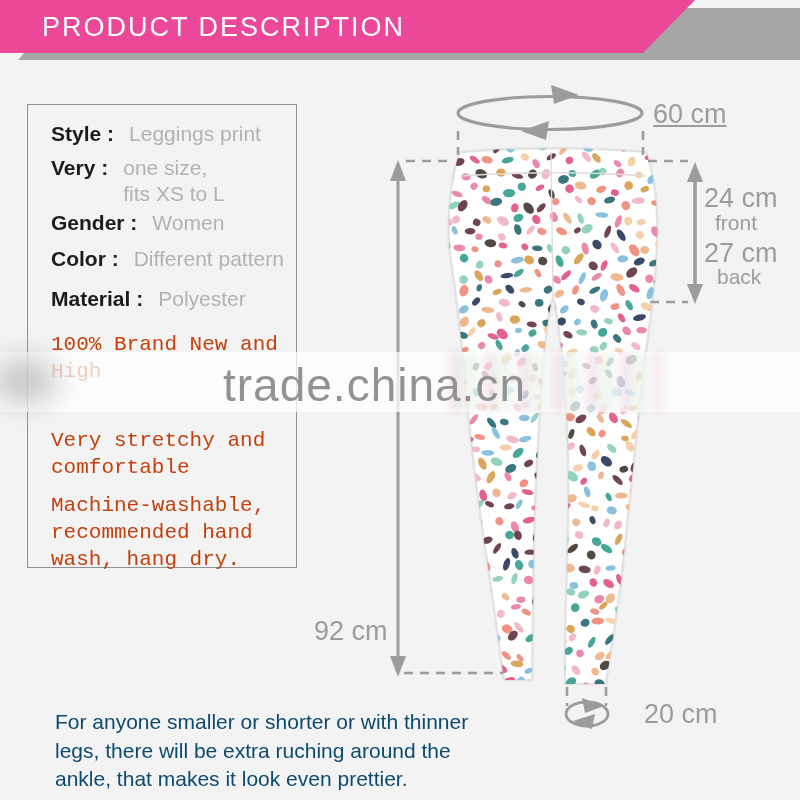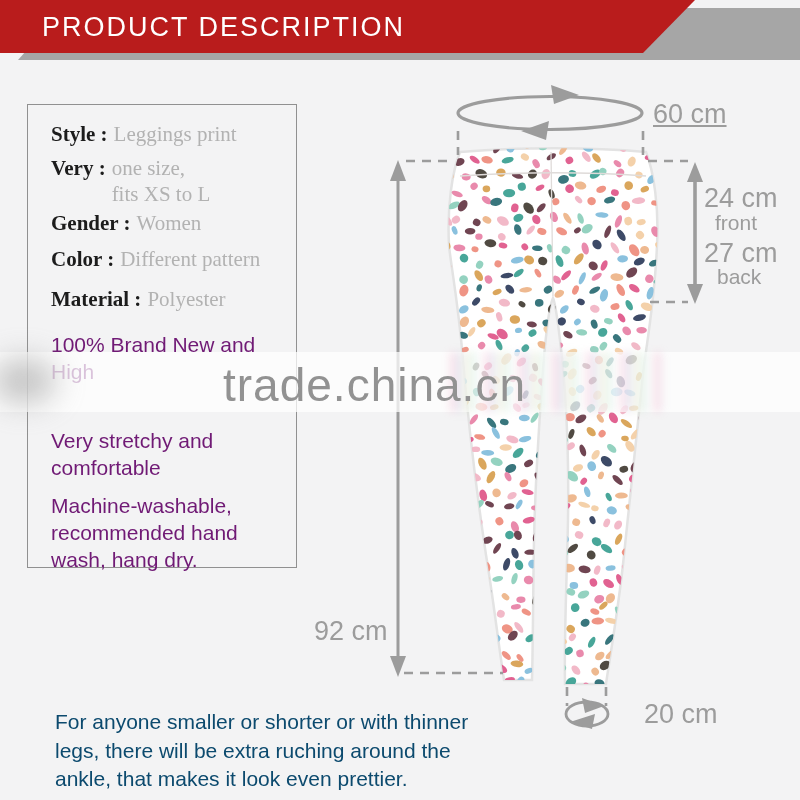--- a/index.html
+++ b/index.html
@@ -10,39 +10,39 @@
     -webkit-font-smoothing:antialiased;
   }
   
   .banner-shadow{
     position:absolute;left:18px;top:8px;width:782px;height:52px;
     background:#a6a6a6;
     clip-path:polygon(46px 0,100% 0,100% 100%,0 100%);
   }
   .banner{
     position:absolute;left:0;top:0;width:695px;height:53px;
-    background:#b91c1c;
+    background:#ec4899;
     clip-path:polygon(0 0,100% 0,calc(100% - 52px) 100%,0 100%);
   }
   .banner-title{
     position:absolute;left:42px;top:12px;
     font-size:27px;letter-spacing:2px;color:#ffffff;font-weight:500;
     white-space:nowrap;
   }
   
   .spec-box{
     position:absolute;left:27px;top:104px;width:270px;height:464px;
     border:1.5px solid #909090;box-sizing:border-box;z-index:2;
   }
-  .spec-row{position:absolute;left:23px;display:flex;gap:6px;font-size:21px;line-height:26px;white-space:pre-line;font-family:Liberation Serif, serif;}
+  .spec-row{position:absolute;left:23px;display:flex;gap:15px;font-size:21px;line-height:26px;white-space:pre-line;}
   .spec-label{font-weight:700;color:#1c1c1c;white-space:nowrap;}
   .spec-value{color:#b2b2b2;}
   .row-style{top:16px;} .row-size{top:50px;} .row-gender{top:105px;}
   .row-color{top:141px;} .row-material{top:181px;align-items:center;}
-  .spec-note{position:absolute;left:23px;color:#701a75;font-size:21px;line-height:27px;white-space:pre-line;}
+  .spec-note{position:absolute;left:23px;color:#c2410c;font-size:21px;line-height:27px;white-space:pre-line;font-family:Liberation Mono, monospace;}
   .note-brand{top:226px;}
   .note-stretch{top:322px;}
   .note-wash{top:387px;}
   
   .figure-svg{position:absolute;left:0;top:0;z-index:1;}
   
   .meas{position:absolute;color:#9c9c9c;font-size:27px;white-space:nowrap;z-index:2;}
   .meas-sub{position:absolute;color:#9c9c9c;font-size:21px;white-space:nowrap;z-index:2;}
   .lbl-waist{left:653px;top:99px;text-decoration:underline;}
   .lbl-rise-front{left:704px;top:183px;}

